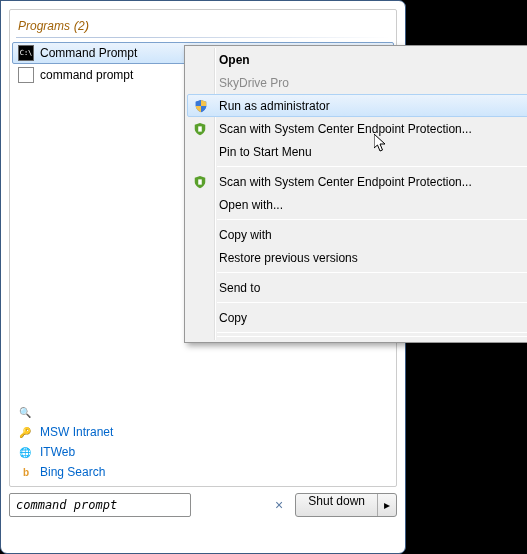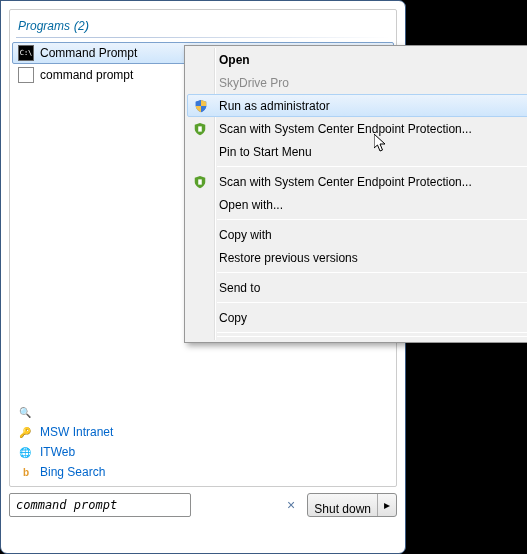--- a/index.html
+++ b/index.html
@@ -1,34 +1,34 @@
 <!DOCTYPE html>
 <html><head>
 <meta charset="utf-8">
 <style>
 *{margin:0;padding:0;box-sizing:border-box;font-family:"Segoe UI",Tahoma,sans-serif;font-size:12px}
 body{width:527px;height:554px;background:#000;position:relative;overflow:hidden}
 .start-panel{position:absolute;left:0;top:0;width:406px;height:554px;background:#fff;border:1px solid #3b5a82;border-radius:0 7px 7px 7px;box-shadow:0 0 8px rgba(0,0,0,.4);padding:8px}
 .inner{background:#fff;border:1px solid #ccc;height:478px;border-radius:2px;padding:4px 2px;position:relative}
-.heading{color:#0369a1;font-size:13px;padding:4px 6px 2px;font-style:italic}
+.heading{color:#a16207;font-size:13px;padding:4px 6px 2px;font-style:italic}
 .heading-line{height:1px;background:linear-gradient(to right,#b8c8e0 0,#b8c8e0 30%,transparent);margin:2px 4px 4px}
 .item{display:flex;align-items:center;padding:2px 6px;height:22px;cursor:default}
 .item.selected{background:linear-gradient(#eaf3fd,#cfe6fc);border:1px solid #7da2ce;border-radius:2px;padding:1px 5px}
 .ico{width:16px;height:16px;margin-right:6px;flex-shrink:0;display:flex;align-items:center;justify-content:center;font-size:10px}
 .ico-cmd{background:#000;color:#fff;border:1px solid #666;font-family:monospace;font-size:7px;line-height:1}
 .ico-doc{background:#fff;border:1px solid #888}
 .bottom-links{position:absolute;bottom:4px;left:4px;right:4px}
 .link{display:flex;align-items:center;padding:2px 4px;color:#0066cc;height:20px;cursor:pointer}
 .link .ico{width:16px;height:16px}
 .search-row{display:flex;align-items:center;margin-top:6px;gap:6px}
 .search{flex:1;height:24px;border:1px solid #8e8f8f;border-radius:2px;padding:0 22px 0 6px;font-style:italic;font-family:monospace;position:relative}
 .search-wrap{position:relative;flex:1}
 .clear-x{position:absolute;right:6px;top:4px;color:#5a7aa3;font-size:14px;cursor:pointer}
 .shutdown{height:24px;display:flex;border:1px solid #8e8f8f;border-radius:3px;background:linear-gradient(#f7f7f7,#e3e3e3);overflow:hidden}
-.shutdown-btn{padding:0 6px;display:flex;align-items:flex-end;border-right:1px solid #aaa;cursor:pointer}
+.shutdown-btn{padding:0 12px;display:flex;align-items:flex-start;border-right:1px solid #aaa;cursor:pointer}
 .shutdown-arrow{width:18px;display:flex;align-items:center;justify-content:center;cursor:pointer}
 
 .ctx{position:absolute;left:184px;top:45px;width:392px;background:#f0f0f0;border:1px solid #979797;box-shadow:3px 3px 6px rgba(0,0,0,.35);padding:2px}
 .ctx-strip{position:absolute;left:2px;top:2px;bottom:2px;width:28px;background:#f0f0f0;border-right:1px solid #e0e0e0}
 .ctx-strip::after{content:"";position:absolute;right:-2px;top:0;bottom:0;width:1px;background:#fff}
 .ctx-item{display:flex;align-items:center;height:23px;padding-left:32px;padding-right:18px;position:relative;cursor:default}
 .ctx-item .label{flex:1}
 .ctx-item.bold .label{font-weight:bold}
 .ctx-item.disabled{color:#8a8a8a}
 .ctx-item.hover{background:linear-gradient(#eaf3fd,#cfe6fc);border:1px solid #aed2f5;border-radius:2px;padding-left:31px;padding-right:17px;height:23px}

